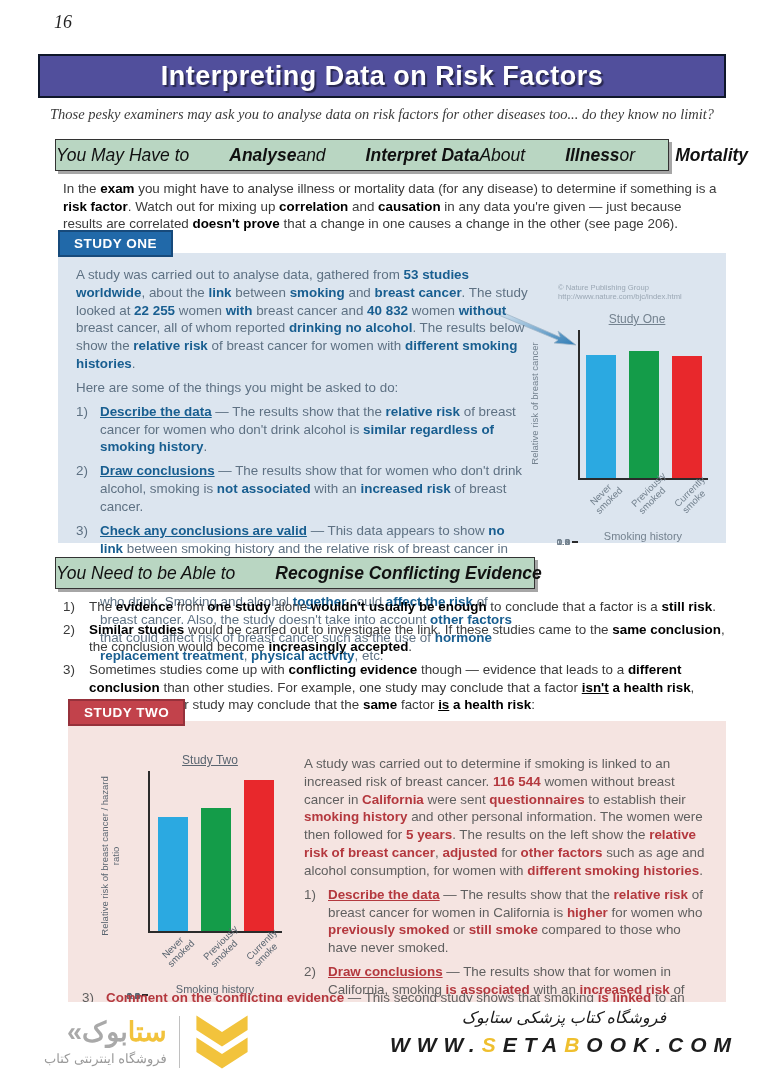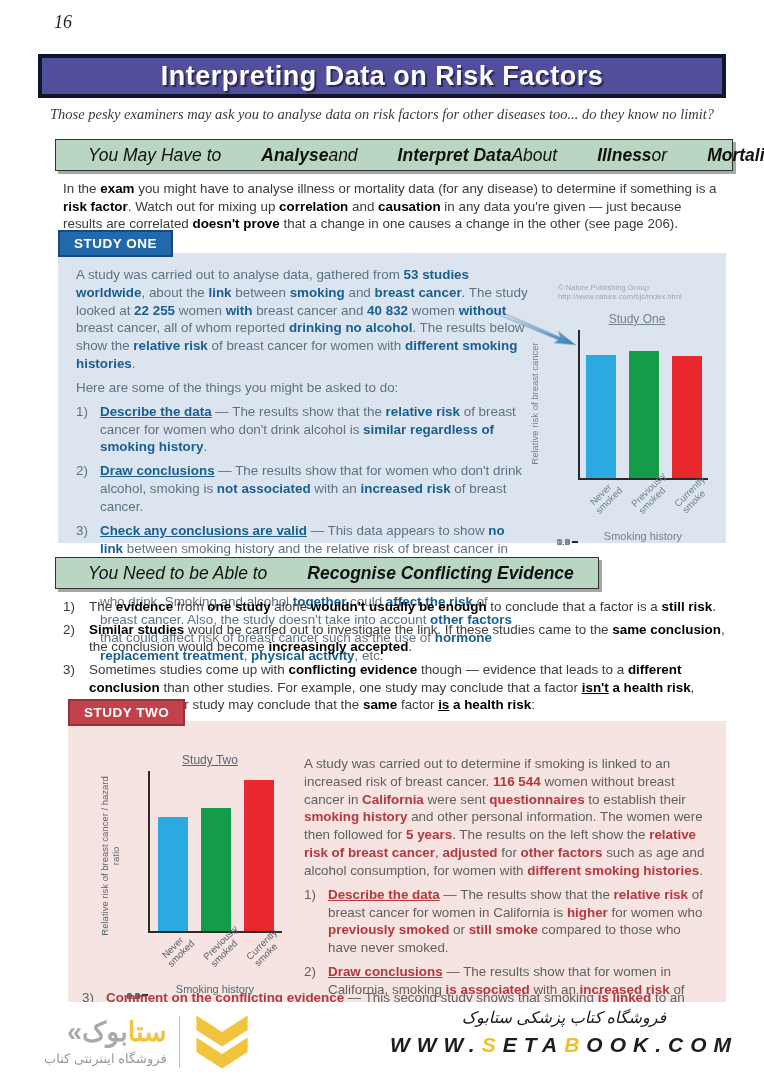--- a/index.html
+++ b/index.html
@@ -5,31 +5,31 @@
   html,body{margin:0;padding:0;background:#ffffff;}
   .page{position:relative;width:764px;height:1080px;background:#ffffff;overflow:hidden;
         font-family:"Liberation Sans",sans-serif;color:#333;}
 
   
   .pagenum{position:absolute;left:54px;top:12px;font-family:"Liberation Serif",serif;
            font-style:italic;font-size:18px;color:#222;}
 
   
   .title-banner{position:absolute;left:38px;right:38px;top:54px;height:44px;
-    background:#514f9c;border:4px solid #0f172a;box-sizing:border-box;
+    background:#514f9c;border:2px solid #0f172a;box-sizing:border-box;
     display:flex;align-items:center;justify-content:center;}
   .title-banner span{color:#fff;font-weight:bold;font-size:27px;letter-spacing:.5px;
     text-shadow:2px 2px 1px rgba(20,20,40,.65);}
 
   .subtitle{position:absolute;left:0;right:0;top:106px;text-align:center;
     font-family:"Liberation Serif",serif;font-style:italic;font-size:14.5px;color:#3b3b3b;}
 
   
   .green-banner{position:absolute;height:30px;background:#b9d6c2;border:1px solid #333;
-    box-shadow:3px 3px 0 #a6a6a6;display:flex;align-items:center;padding:0 32px;
+    box-shadow:3px 3px 0 #a6a6a6;display:flex;align-items:center;padding:0 0;
     font-style:italic;font-size:17.5px;color:#111;white-space:nowrap;}
   .green-banner .seg-b{font-weight:bold;margin-left:40px;}
   #banner1{left:55px;top:139px;width:612px;}
   #banner2{left:55px;top:557px;width:478px;}
 
   
   .plain{font-size:13.4px;line-height:1.32;color:#3a3a3a;}
   .plain .seg-b{font-weight:bold;color:#000;}
   .plain .seg-u{text-decoration:underline;}
   #intro{position:absolute;left:63px;top:180px;width:660px;}

